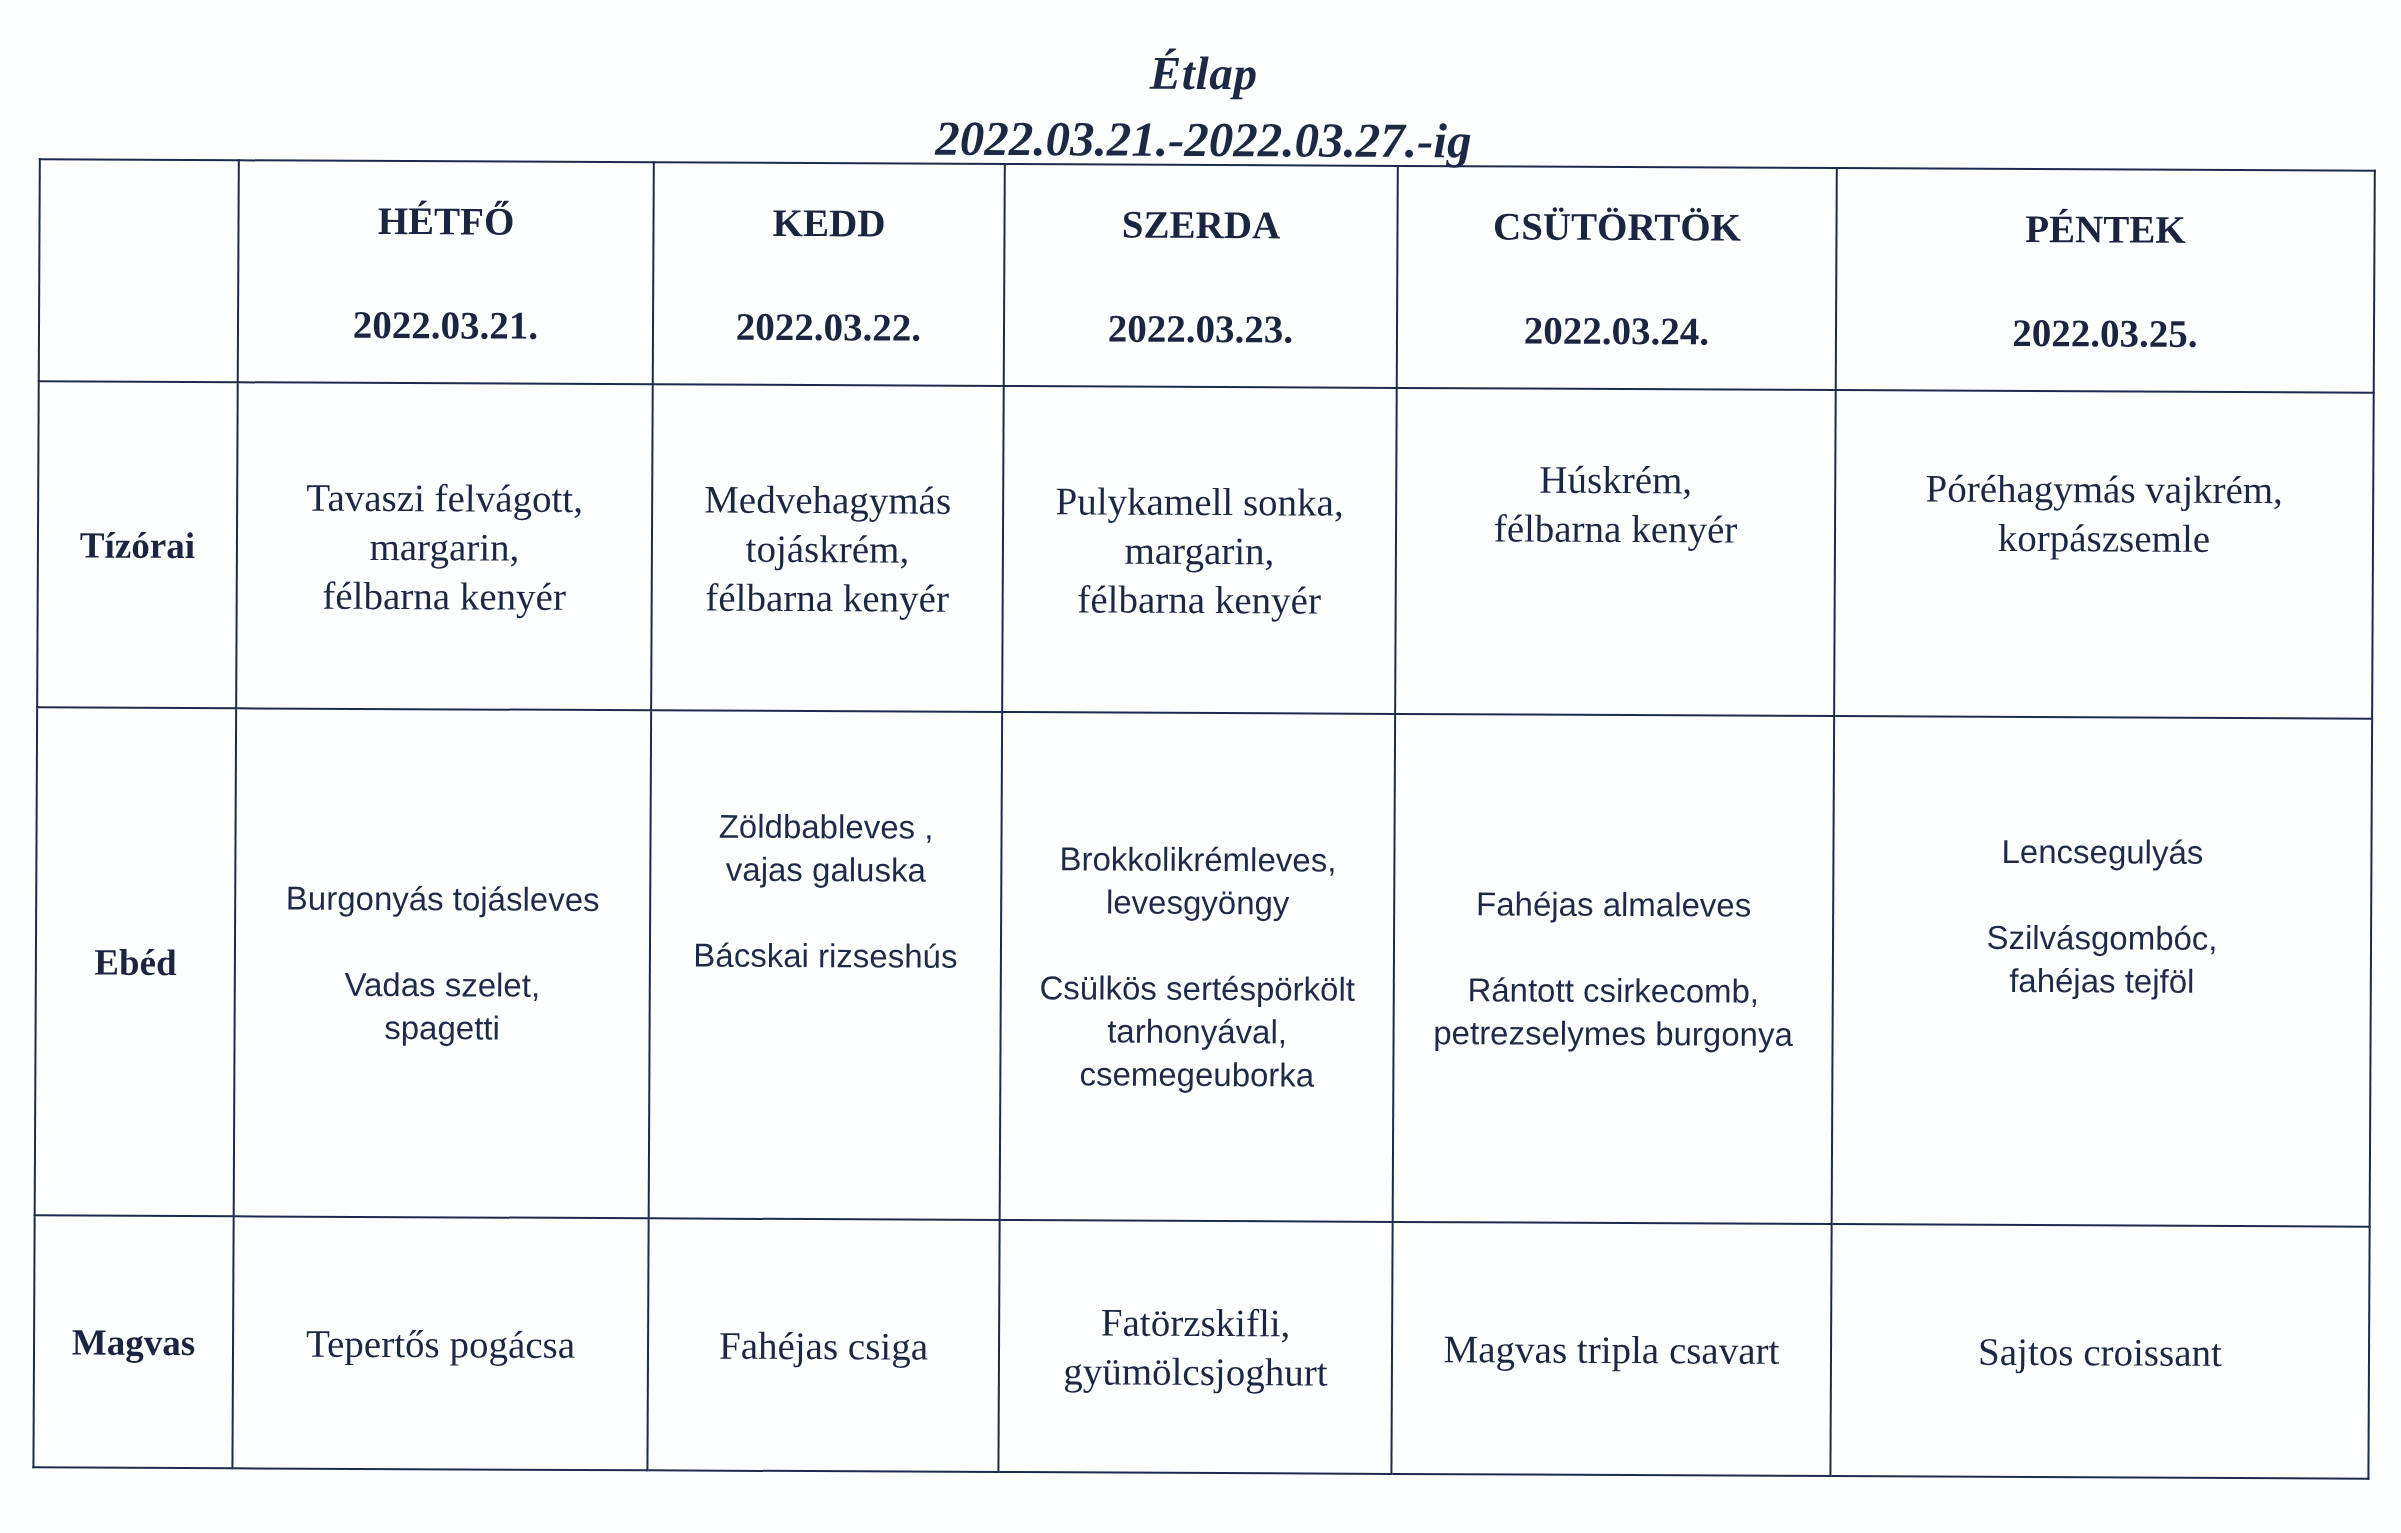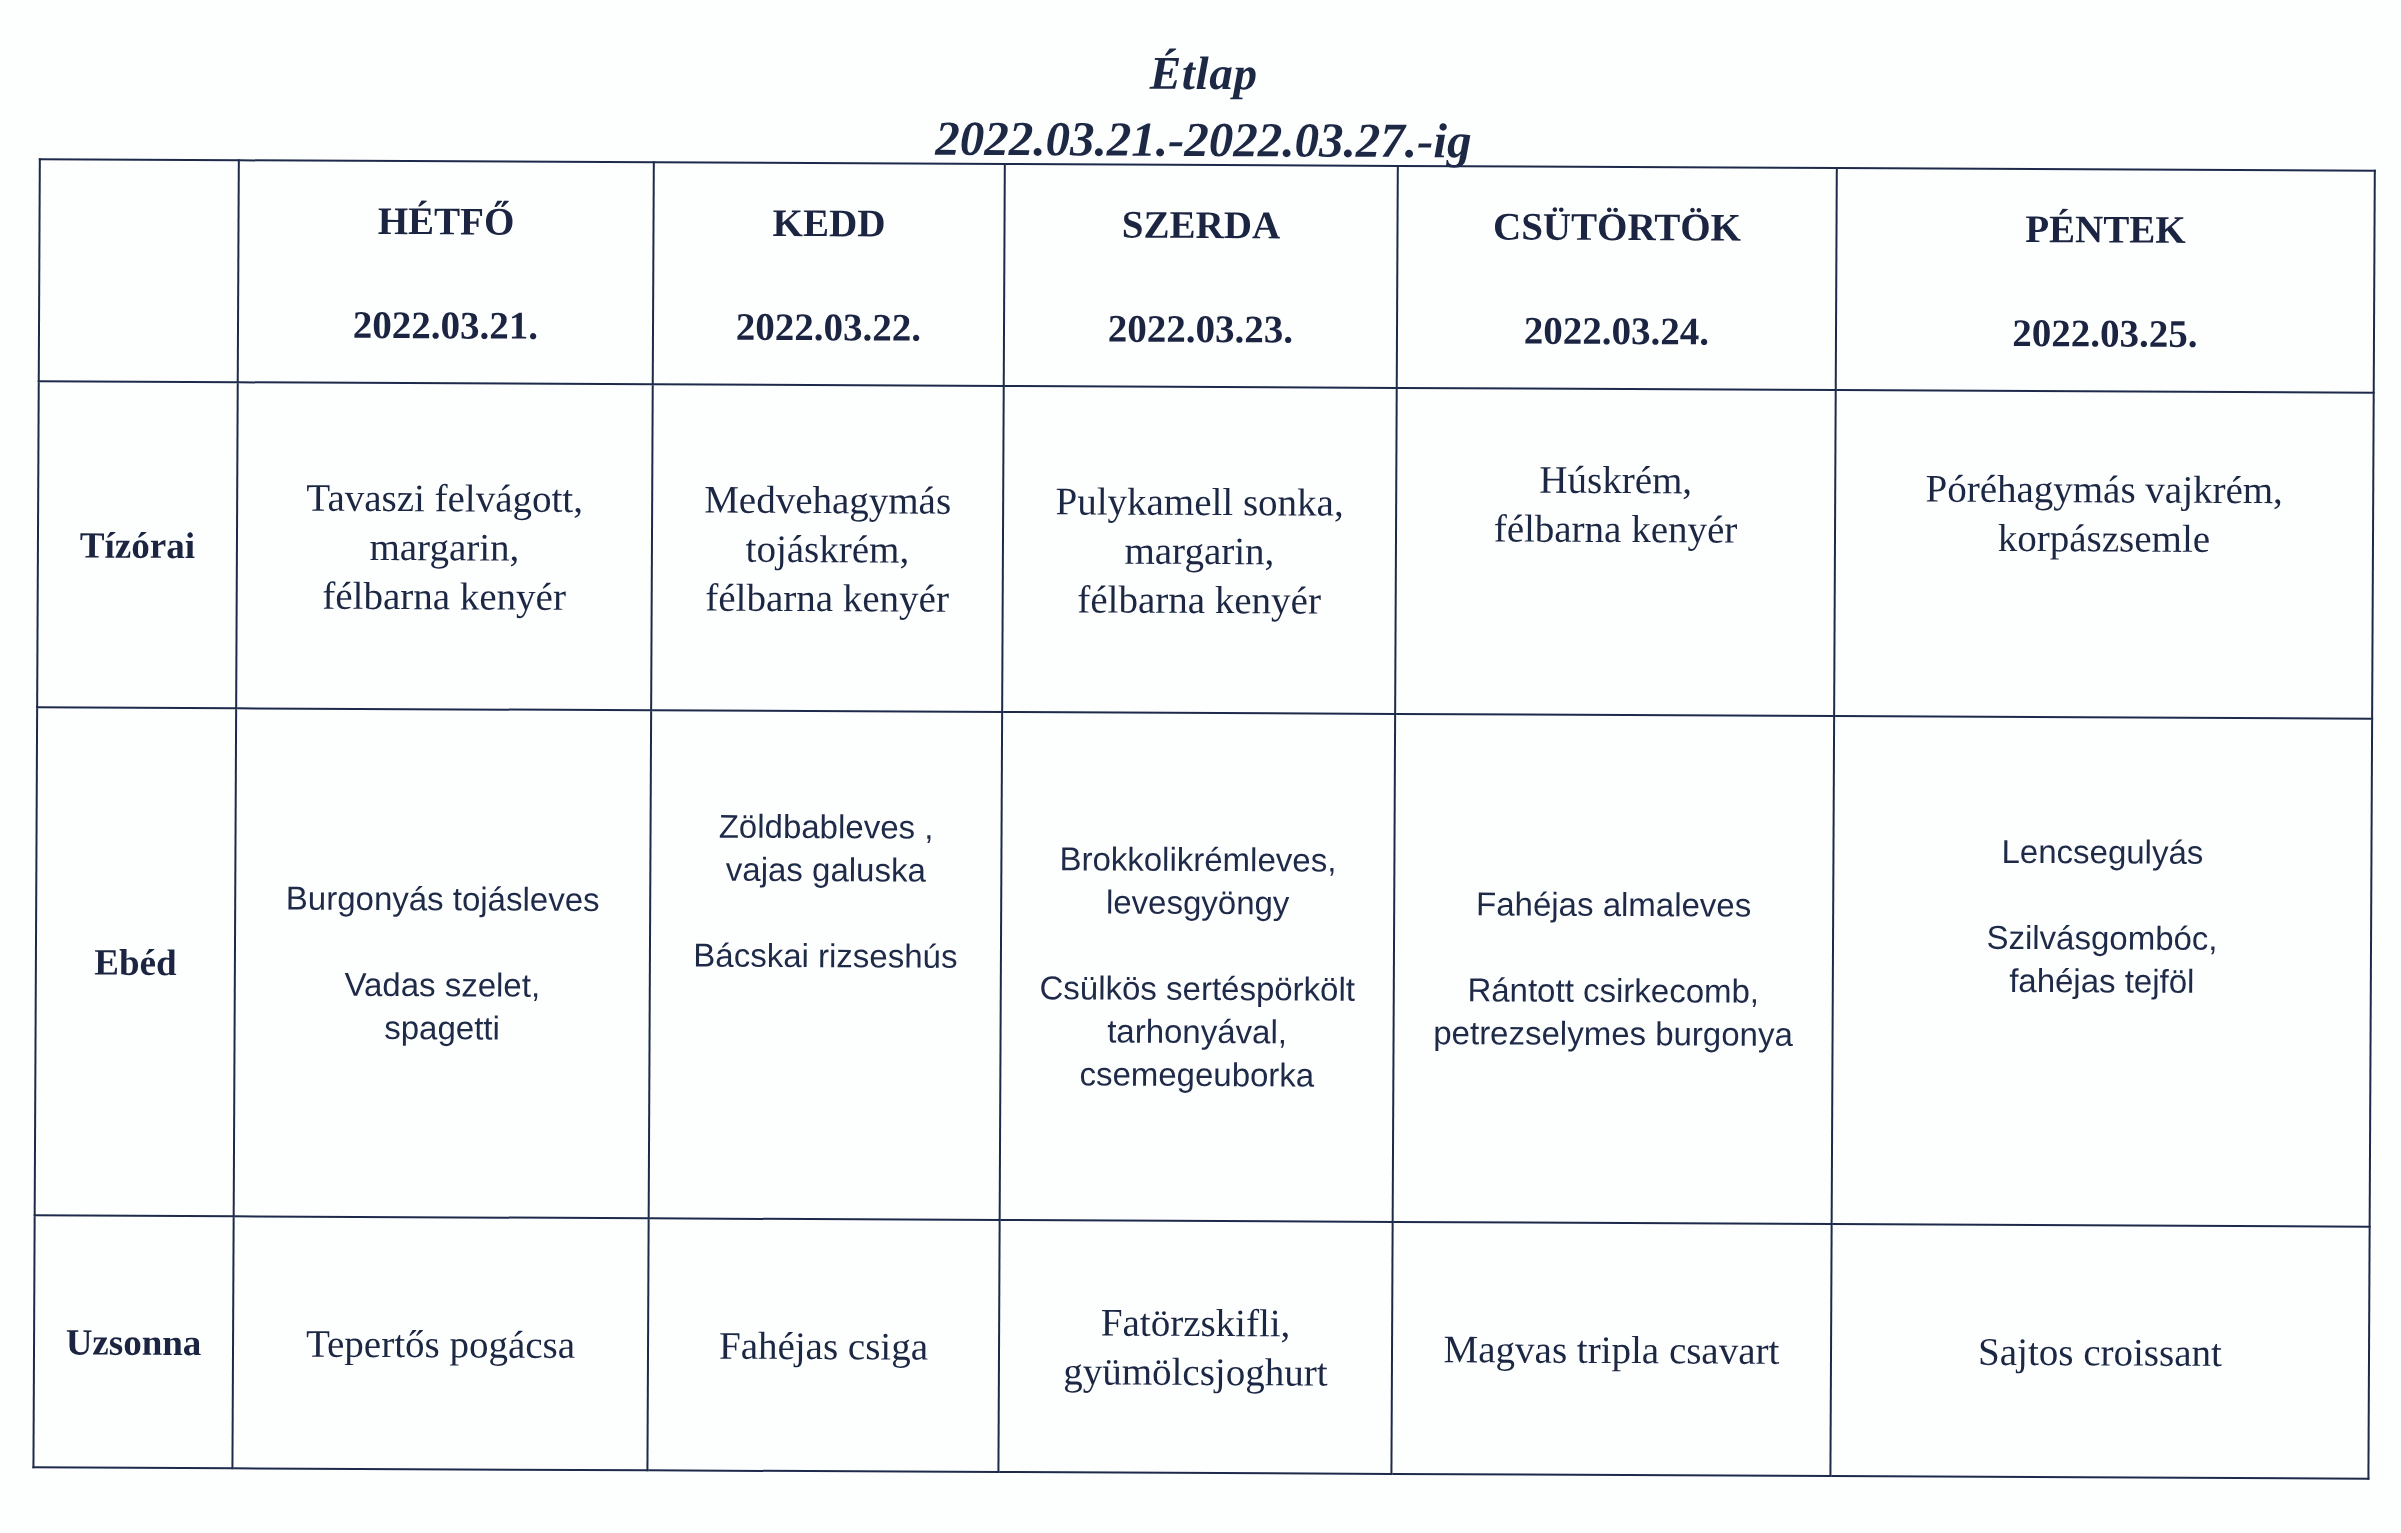--- a/index.html
+++ b/index.html
@@ -166,21 +166,21 @@
       <td class="ebed-cell" style="padding-bottom:111px">
         <span class="sans-item">Lencsegulyás</span>
         <span class="gap"></span>
         <span class="sans-item">Szilvásgombóc,</span>
         <span class="sans-item">fahéjas tejföl</span>
       </td>
     </tr>
 
     <tr class="row-uzsonna">
       <td class="label-cell">
-        <span class="meal-label">Uzsonna</span>
+        <span class="meal-label">Magvas</span>
       </td>
       <td>
         <span class="serif-item">Tepertős pogácsa</span>
       </td>
       <td>
         <span class="serif-item">Fahéjas csiga</span>
       </td>
       <td>
         <span class="serif-item">Fatörzskifli,</span>
         <span class="serif-item">gyümölcsjoghurt</span>

